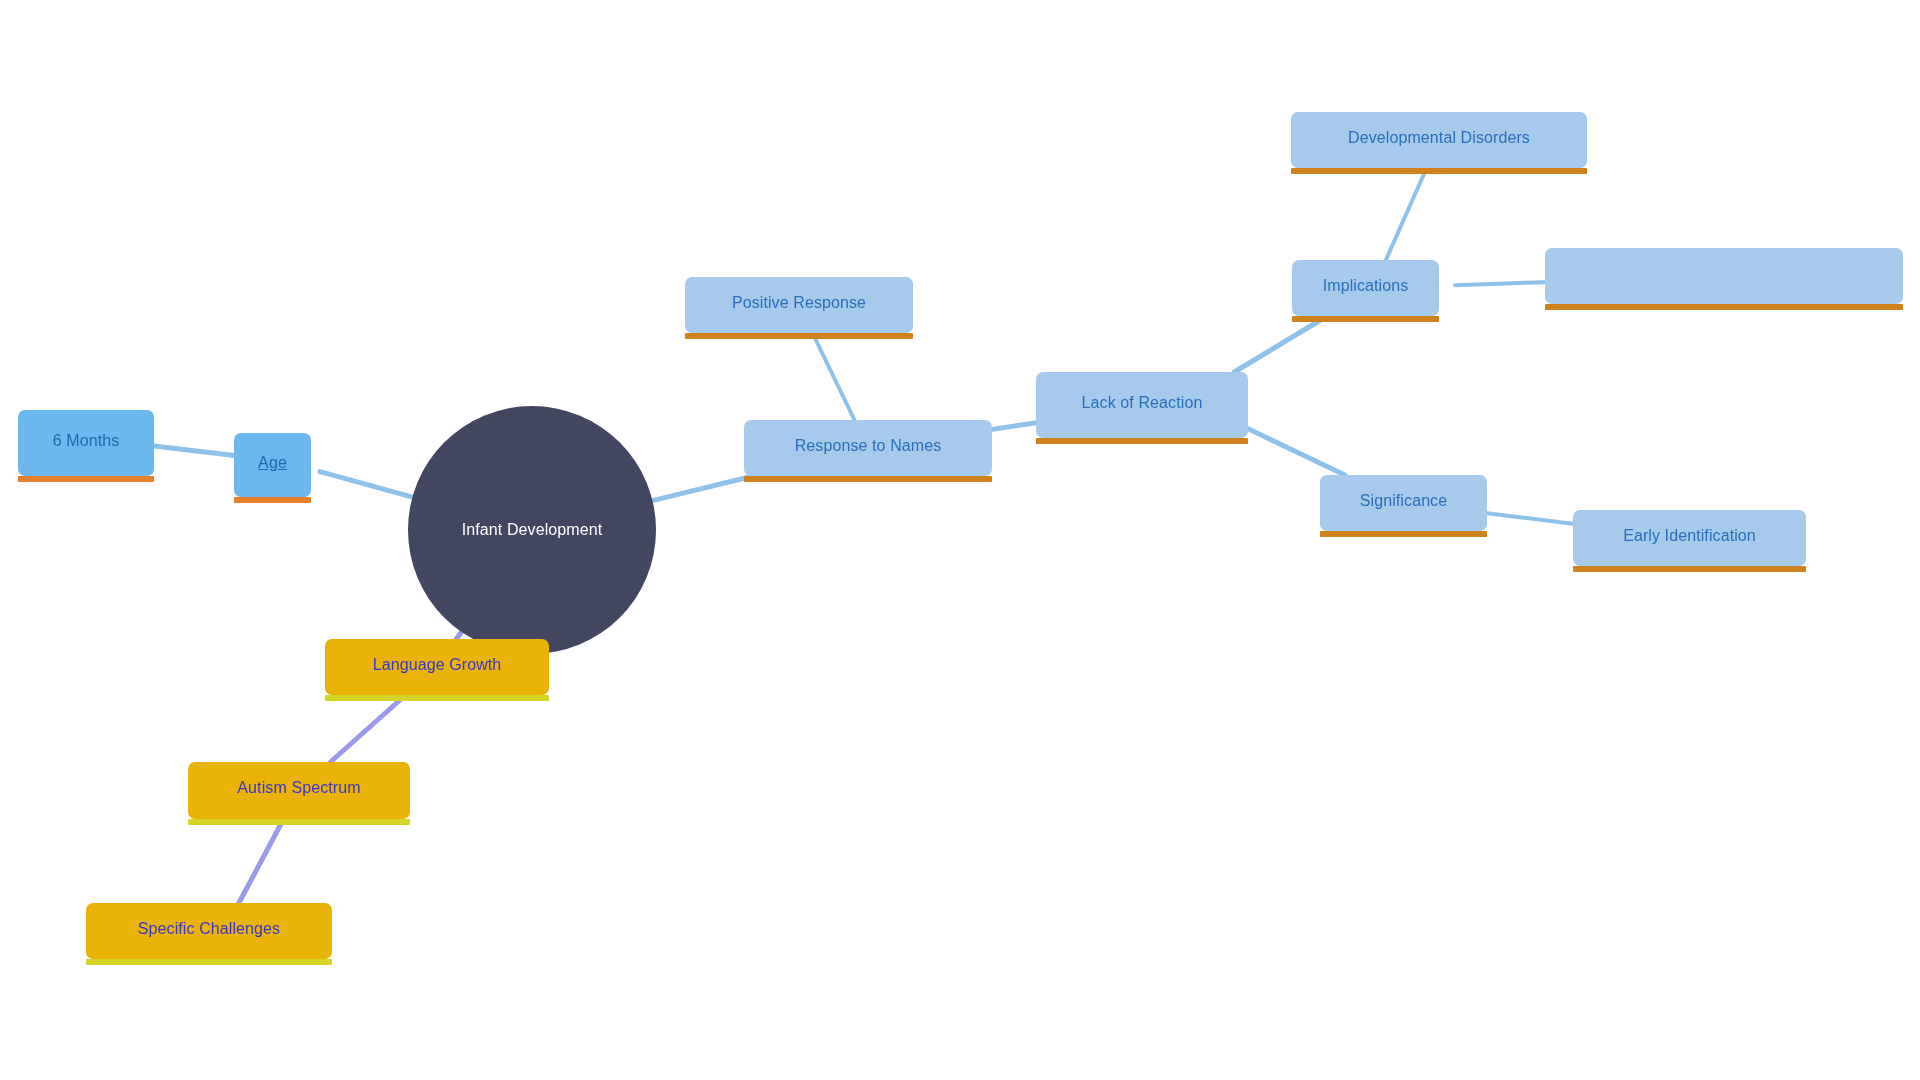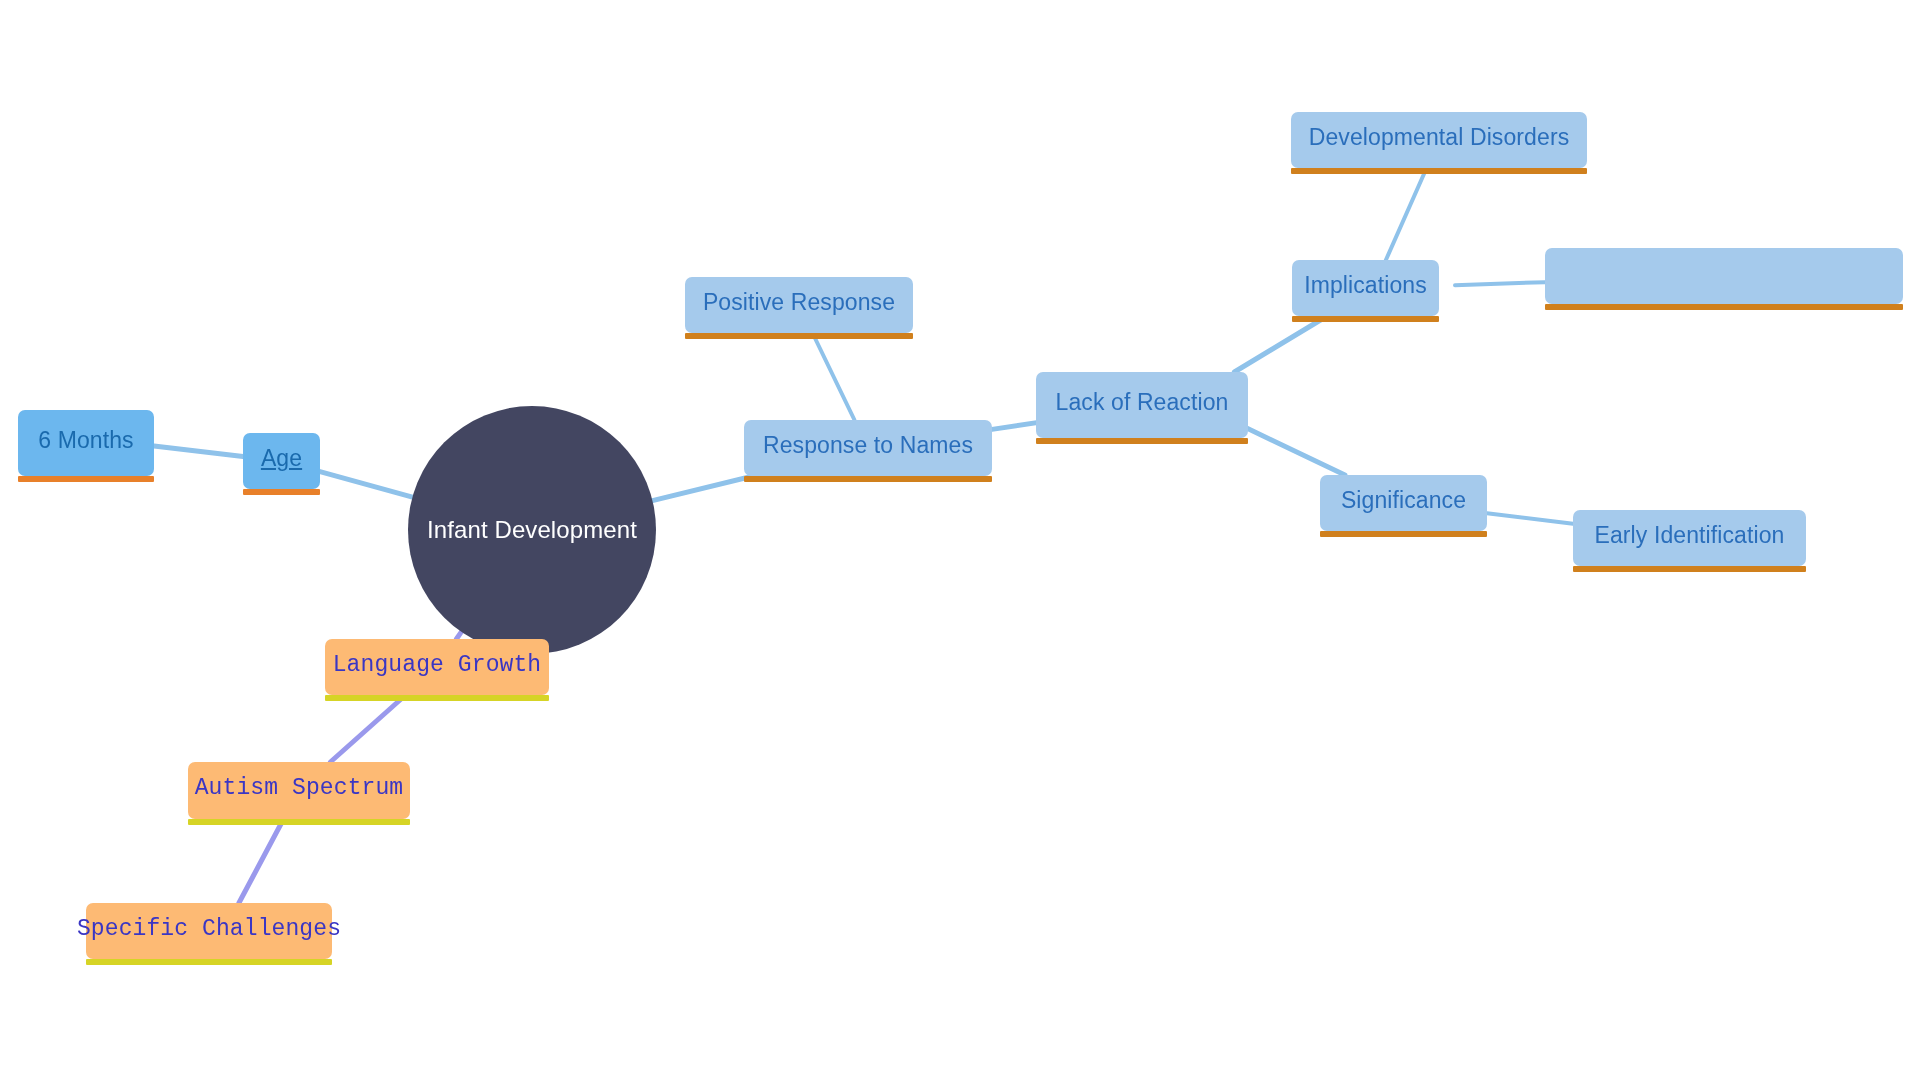--- a/index.html
+++ b/index.html
@@ -35,26 +35,26 @@
     align-items: center;
     justify-content: center;
     white-space: nowrap;
     letter-spacing: 0.1px;
   }
   
   .node.root {
     border-radius: 50%;
     background: #434661;
     color: #ffffff;
-    font-size: 24px;
+    font-size: 16px;
   }
   
   .node.box {
     border-radius: 7px;
-    font-size: 23px;
+    font-size: 16px;
     padding-bottom: 5px;
   }
   .node.box .bar {
     position: absolute;
     left: 0;
     right: 0;
     bottom: -6px;
     height: 6px;
     border-radius: 1px;
   }
@@ -67,23 +67,22 @@
 
   
   .pal-softblue {
     background: #a5caec;
     color: #2a6ebb;
   }
   .pal-softblue .bar { background: #d0801d; }
 
   
   .pal-purple {
-    background: #fdba74;
+    background: #eab308;
     color: #3a36c4;
-    font-family: Liberation Mono, monospace;
   }
   .pal-purple .bar { background: #d6d426; }
 </style>
 </head>
 <body>
 
 <div id="canvas">
   <svg id="edges" viewBox="0 0 1920 1080">
       <line x1="154" y1="446" x2="243" y2="456.47058823529414" stroke="#8fc2ea" stroke-width="5" stroke-linecap="round"></line>
       <line x1="320" y1="471.6047904191617" x2="412.4522681521379" y2="497.07068464070863" stroke="#8fc2ea" stroke-width="5" stroke-linecap="round"></line>
@@ -100,21 +99,21 @@
       <line x1="284.1063829787234" y1="818" x2="238.8936170212766" y2="903" stroke="#9a99ec" stroke-width="5" stroke-linecap="round"></line>
     </svg>
   <div id="node-layer">
       <div class="node root" style="left: 408px; top: 406px; width: 248px; height: 248px;">
         <span>Infant Development</span>
       </div>
       <div class="node box pal-blue" style="left: 18px; top: 410px; width: 136px; height: 66px;">
         <span>6 Months</span>
         <span class="bar"></span>
       </div>
-      <div class="node box pal-blue" style="left: 243px; top: 433px; width: 77px; height: 56px; text-decoration: underline;">
+      <div class="node box pal-blue" style="left: 234px; top: 433px; width: 77px; height: 64px; text-decoration: underline;">
         <span>Age</span>
         <span class="bar"></span>
       </div>
       <div class="node box pal-softblue" style="left: 685px; top: 277px; width: 228px; height: 56px;">
         <span>Positive Response</span>
         <span class="bar"></span>
       </div>
       <div class="node box pal-softblue" style="left: 744px; top: 420px; width: 248px; height: 56px;">
         <span>Response to Names</span>
         <span class="bar"></span>

